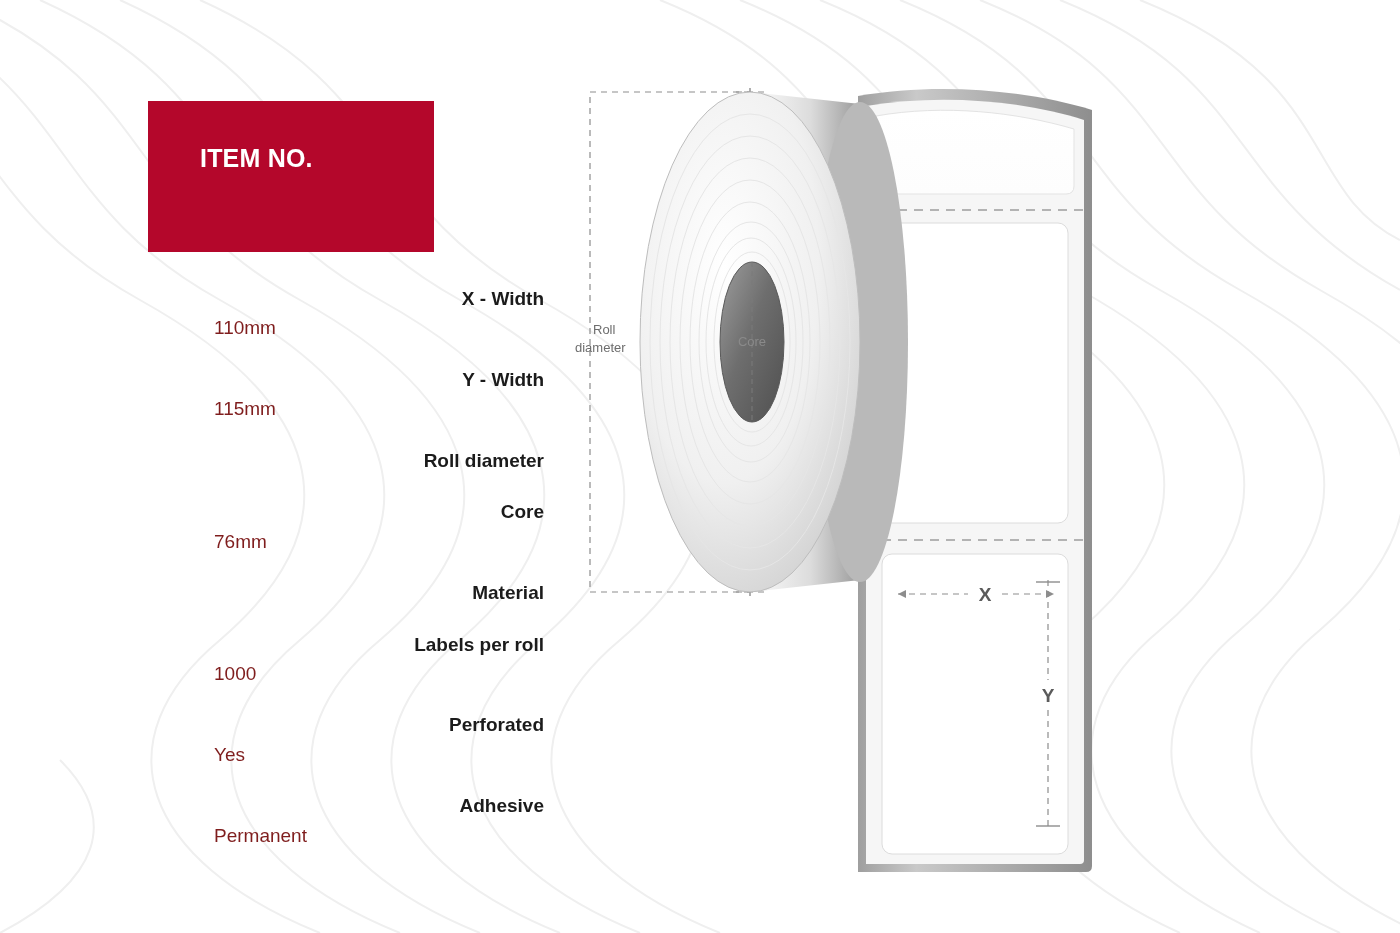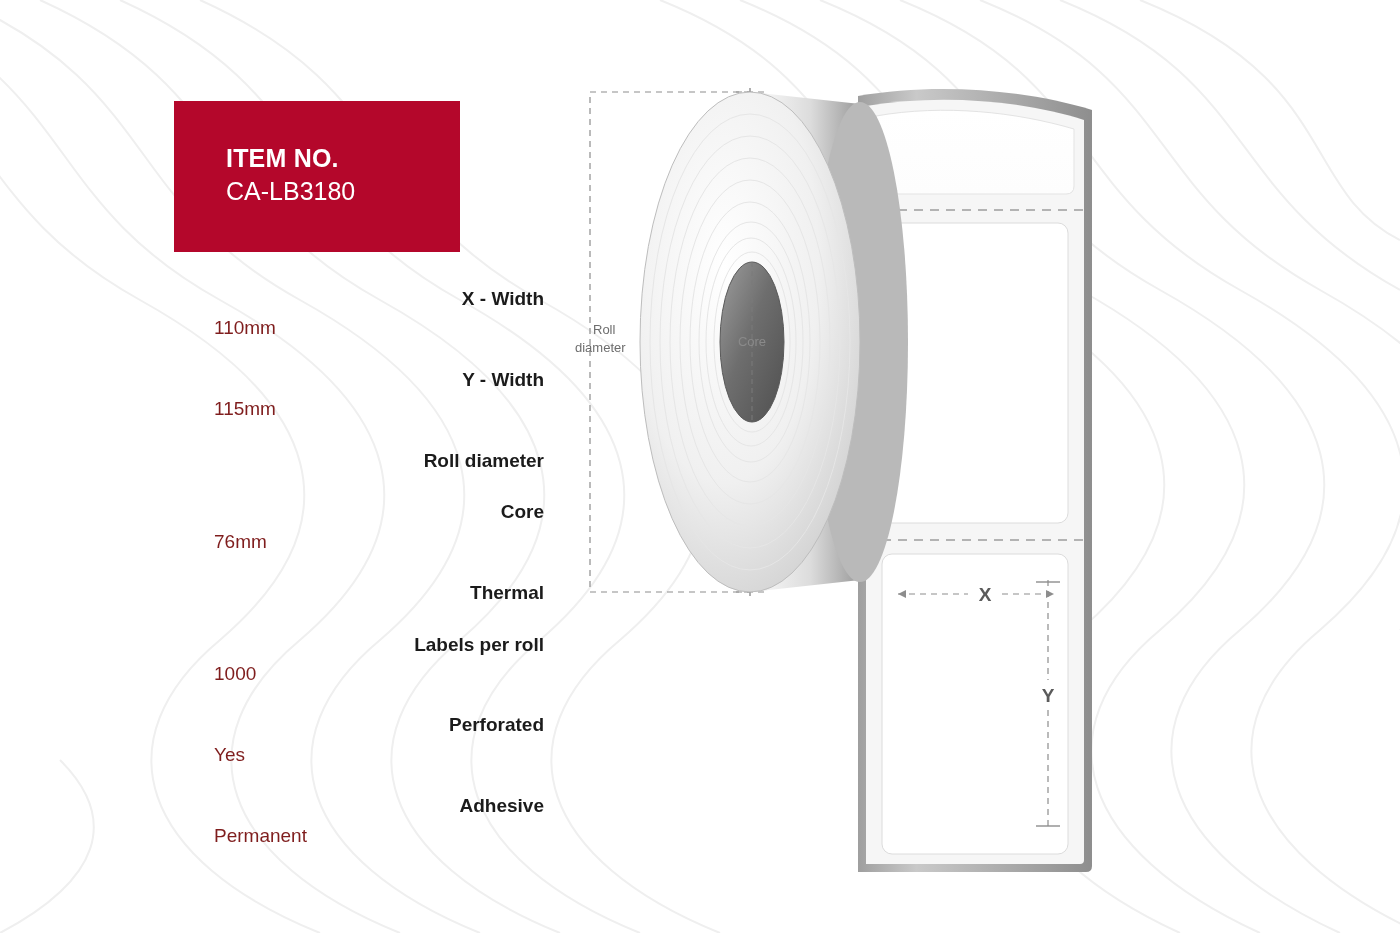--- a/index.html
+++ b/index.html
@@ -21,21 +21,21 @@
     position: absolute;
     inset: 0;
     width: 1400px;
     height: 933px;
     pointer-events: none;
   }
 
   
   #item-badge {
     position: absolute;
-    left: 174px;
+    left: 148px;
     top: 101px;
     width: 286px;
     height: 151px;
     background: #b4072b;
     box-sizing: border-box;
     padding: 42px 0 0 52px;
   }
   #item-badge .badge-title {
     color: #ffffff;
     font-size: 25px;
@@ -117,41 +117,40 @@
       <path d="M660 0 C 860 80, 820 190, 1000 290 C 1180 390, 1220 510, 1080 630 C 960 730, 1000 850, 1180 933"></path>
       <path d="M1140 0 C 1340 80, 1300 190, 1400 240"></path>
       <path d="M-120 0 C 80 90, 40 200, 220 300 C 400 400, 440 520, 300 640 C 180 740, 220 860, 400 933"></path>
       <path d="M-200 0 C 0 90, -40 200, 140 300 C 320 400, 360 520, 220 640 C 100 740, 140 860, 320 933"></path>
       <path d="M0 933 C 100 880, 120 820, 60 760"></path>
     </g>
   </svg>
 
   <div id="item-badge">
     <div class="badge-title">ITEM NO.</div>
-    <div class="badge-value">CA-LB3180</div>
   </div>
 
   <div id="spec-list">
     <div class="spec-row">
       <div class="spec-label">X - Width</div>
       <div class="spec-value">110mm</div>
     </div>
     <div class="spec-row">
       <div class="spec-label">Y - Width</div>
       <div class="spec-value">115mm</div>
     </div>
     <div class="spec-row">
       <div class="spec-label">Roll diameter</div>
     </div>
     <div class="spec-row">
       <div class="spec-label">Core</div>
       <div class="spec-value">76mm</div>
     </div>
     <div class="spec-row">
-      <div class="spec-label">Thermal</div>
+      <div class="spec-label">Material</div>
     </div>
     <div class="spec-row">
       <div class="spec-label">Labels per roll</div>
       <div class="spec-value">1000</div>
     </div>
     <div class="spec-row">
       <div class="spec-label">Perforated</div>
       <div class="spec-value">Yes</div>
     </div>
     <div class="spec-row">

